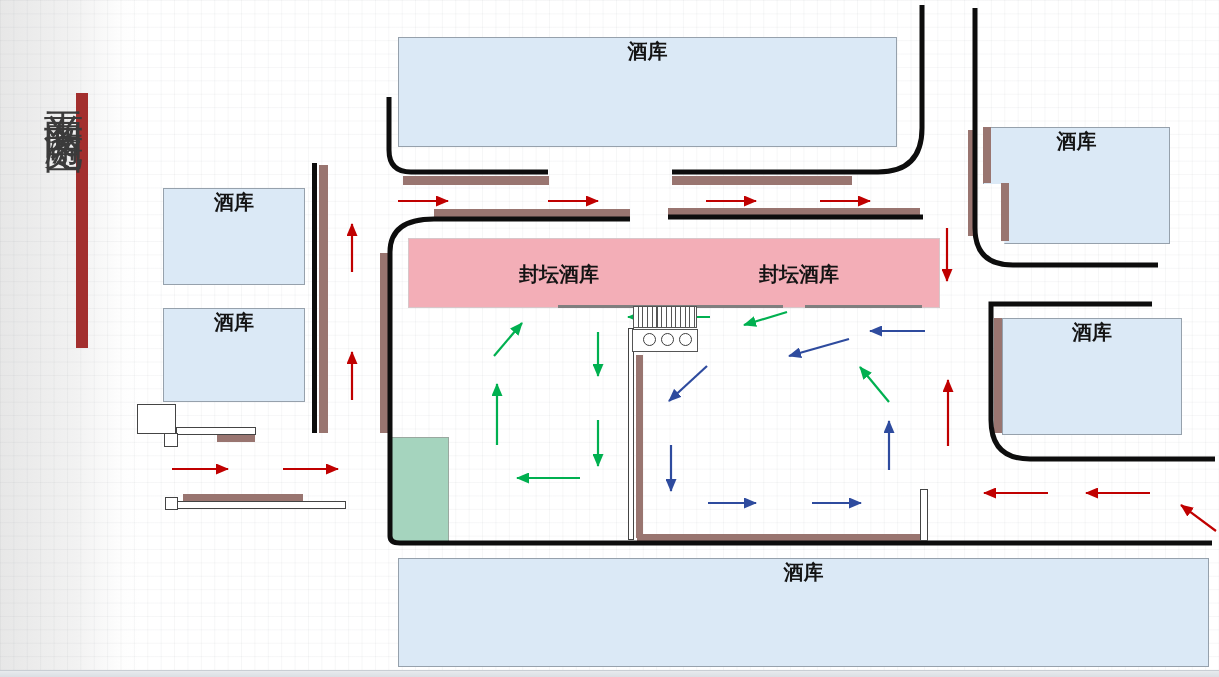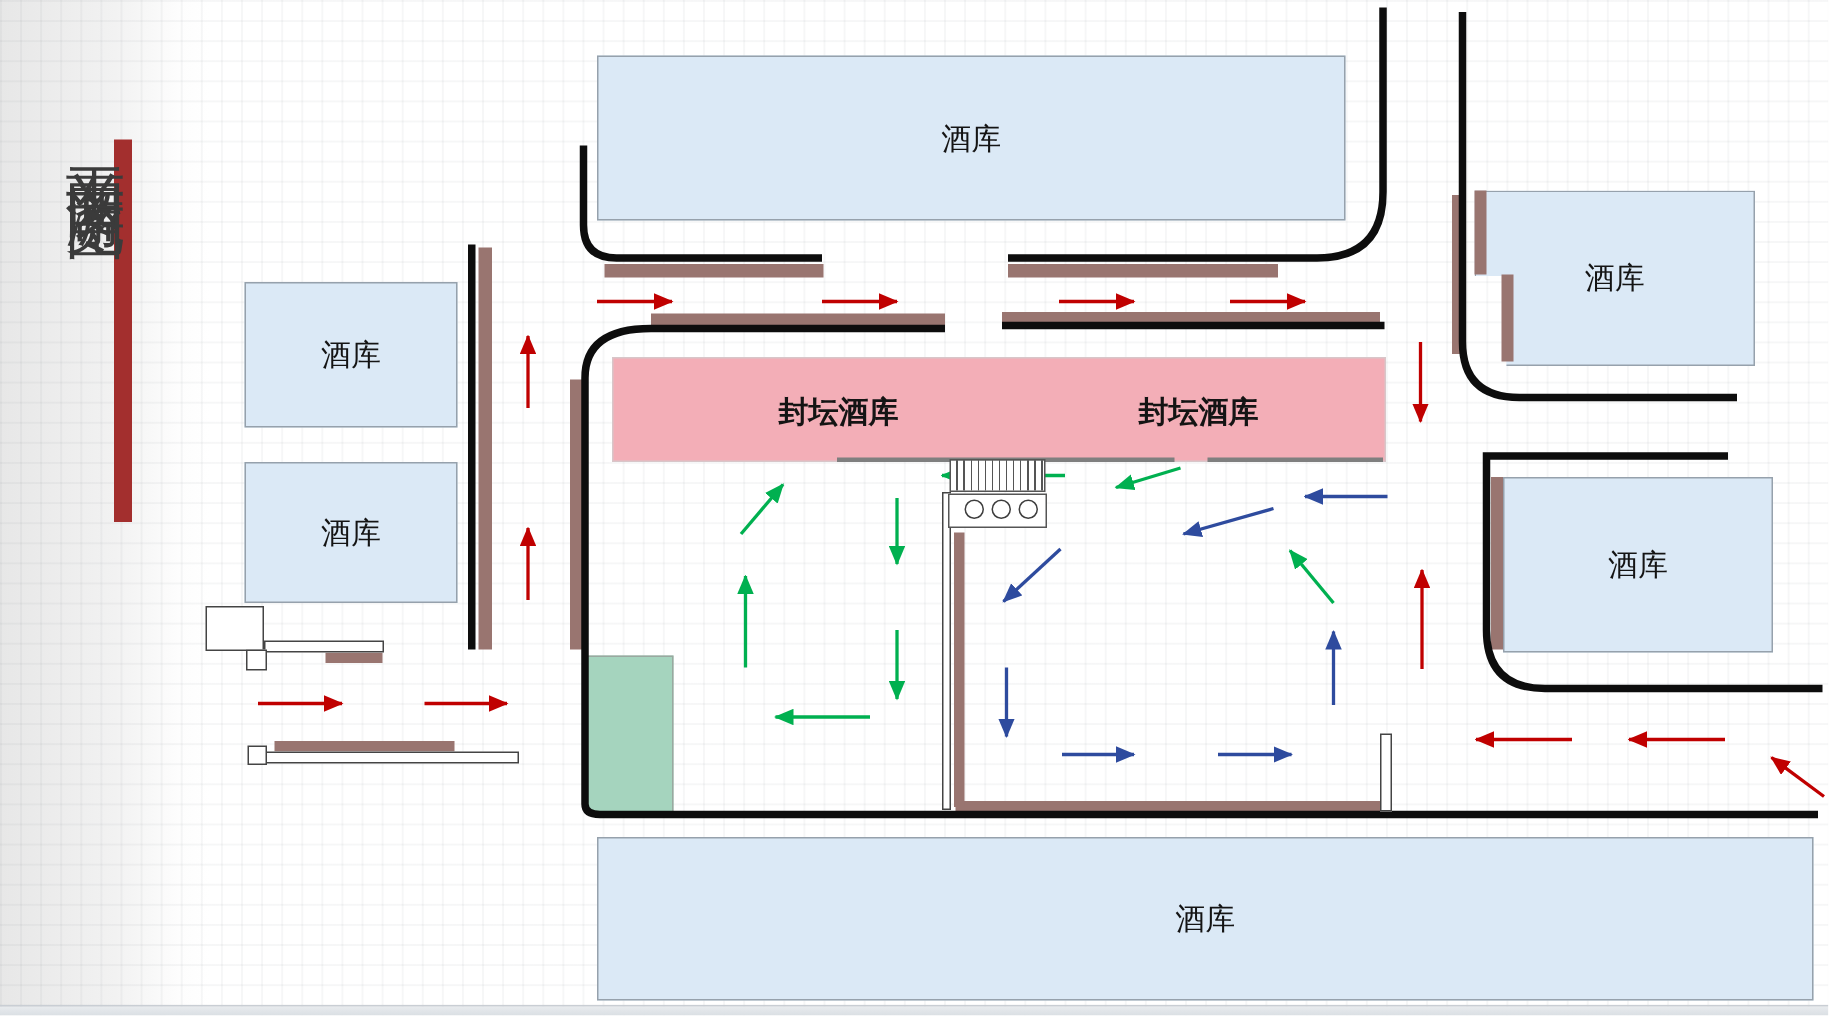--- a/index.html
+++ b/index.html
@@ -35,27 +35,27 @@
     z-index:6;
   }
   #title-bar{
     left:76px;top:93px;width:12px;height:255px;
     background:var(--title-bar);z-index:5;
   }
   
   .bld{
     background:var(--building-fill);
     border:1px solid #96a1ac;
-    display:flex;align-items:center;justify-content:center;
-    color:#141414;font-weight:normal;font-size:20px;
+    display:flex;justify-content:center;
+    color:#141414;font-weight:bold;font-size:20px;
     z-index:2;
   }
   #pink-bld{
     background:var(--sealed-warehouse-fill);
-    border:1px solid #d8c6c9;z-index:2;
+    border:1px solid #d8c6c9;z-index:2;padding-left:16px;
   }
   #pink-bld .plabel{
     position:absolute;width:150px;text-align:center;top:22px;
     color:#141414;font-weight:bold;font-size:20px;
   }
   #green-area{
     background:var(--green-area-fill);
     border:1px solid #9aa8a0;z-index:2;
   }
   .brown{background:var(--walkway-brown);z-index:3;}

